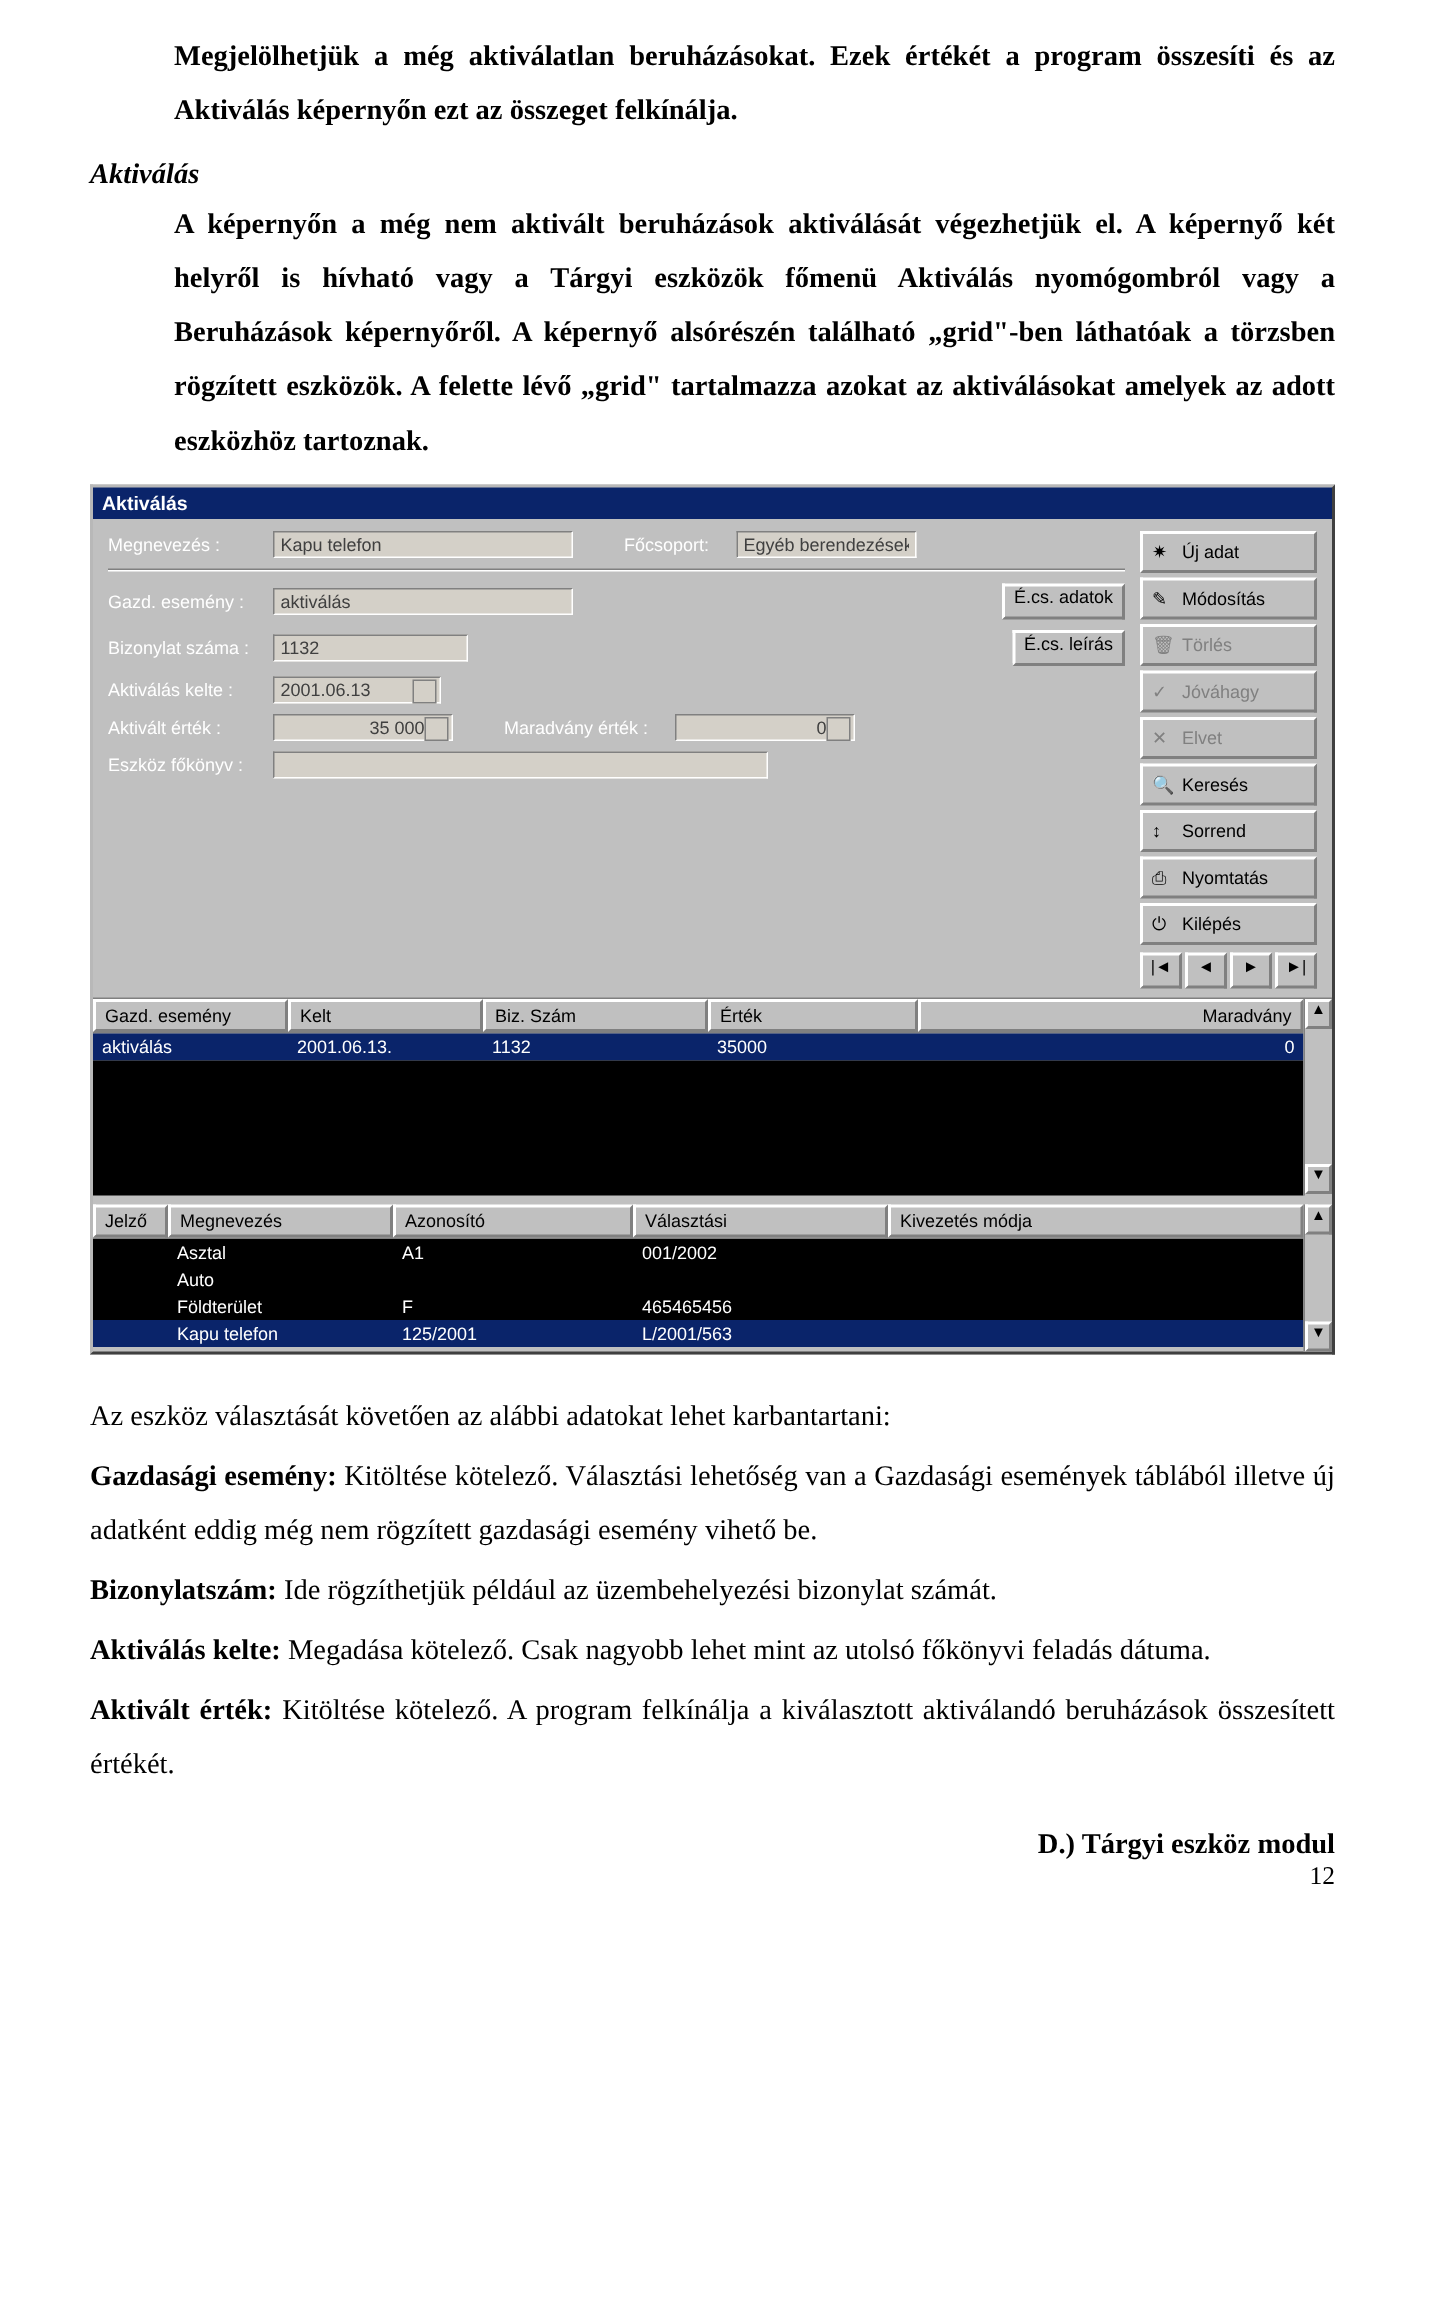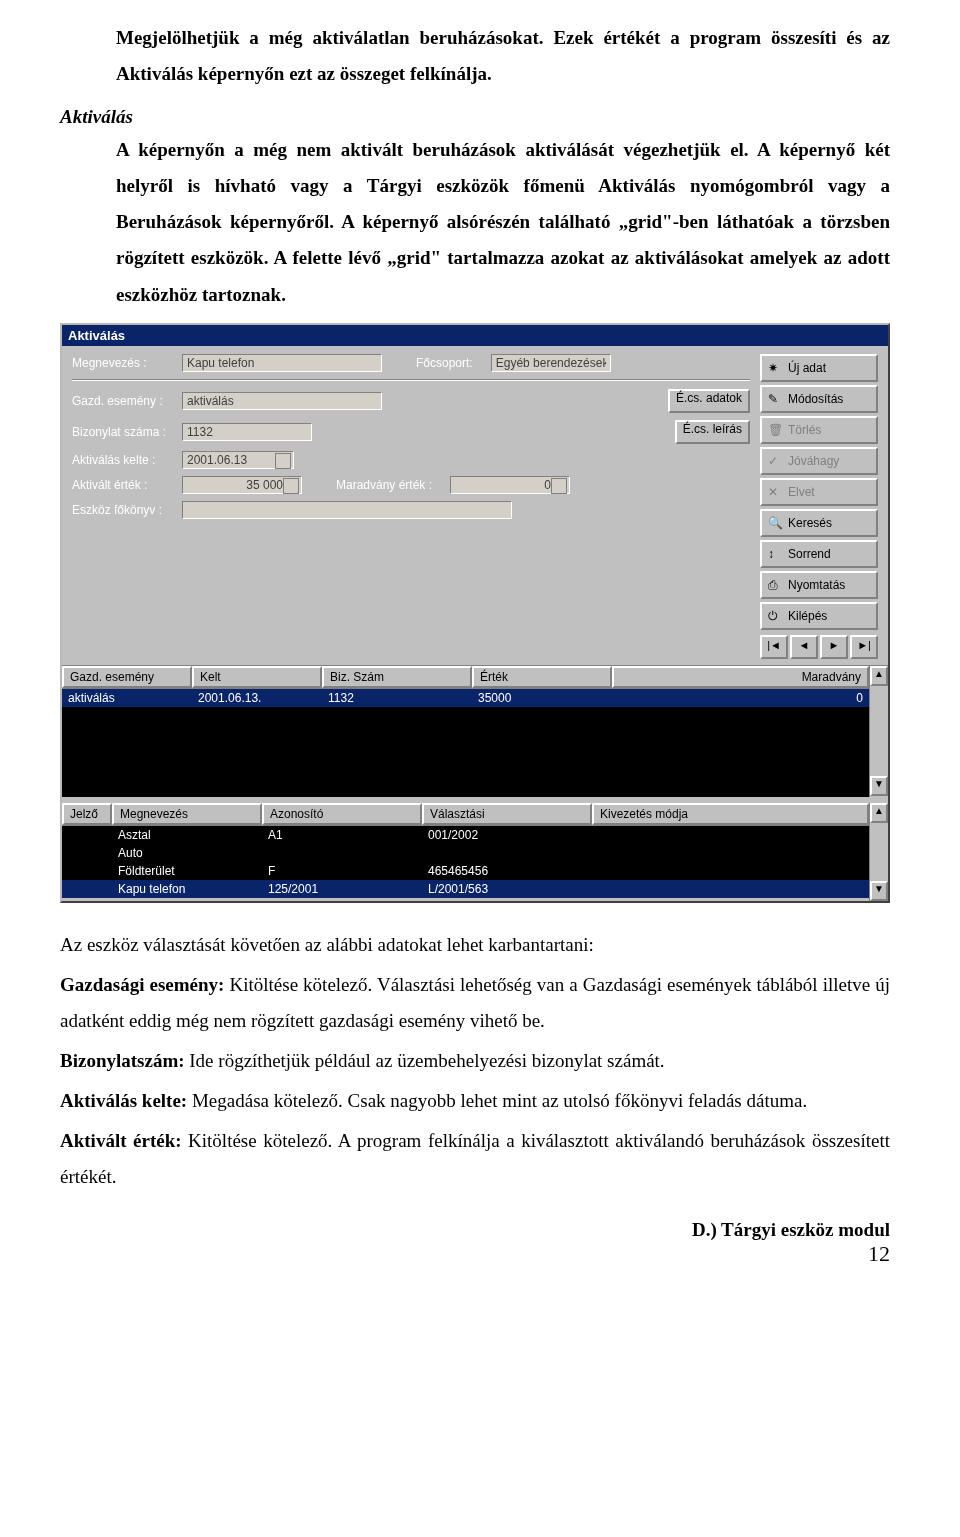--- a/index.html
+++ b/index.html
@@ -173,21 +173,21 @@
   .grid-wrap { display:flex; }
   .grid-inner { flex:1; }
   .c1{width:130px}.c2{width:130px}.c3{width:150px}.c4{width:140px;}.c5{flex:1;text-align:right;padding-right:10px}
   .d1{width:50px}.d2{width:150px}.d3{width:160px}.d4{width:170px}.d5{flex:1}
   .foot-para { text-align: justify; line-height:1.9; margin: 4px 0; }
   .bold { font-weight:bold; }
   .pgfoot {
     text-align:right;
     margin-top:24px;
   }
-  .pgnum { text-align:right; font-size:22px; }
+  .pgnum { text-align:right; font-size:17px; }
   .section-gap{height:6px}
   .midbtns{
     display:flex; gap:0; margin-left:auto;
   }
 </style>
 </head>
 <body>
 
 <div class="page">
 

